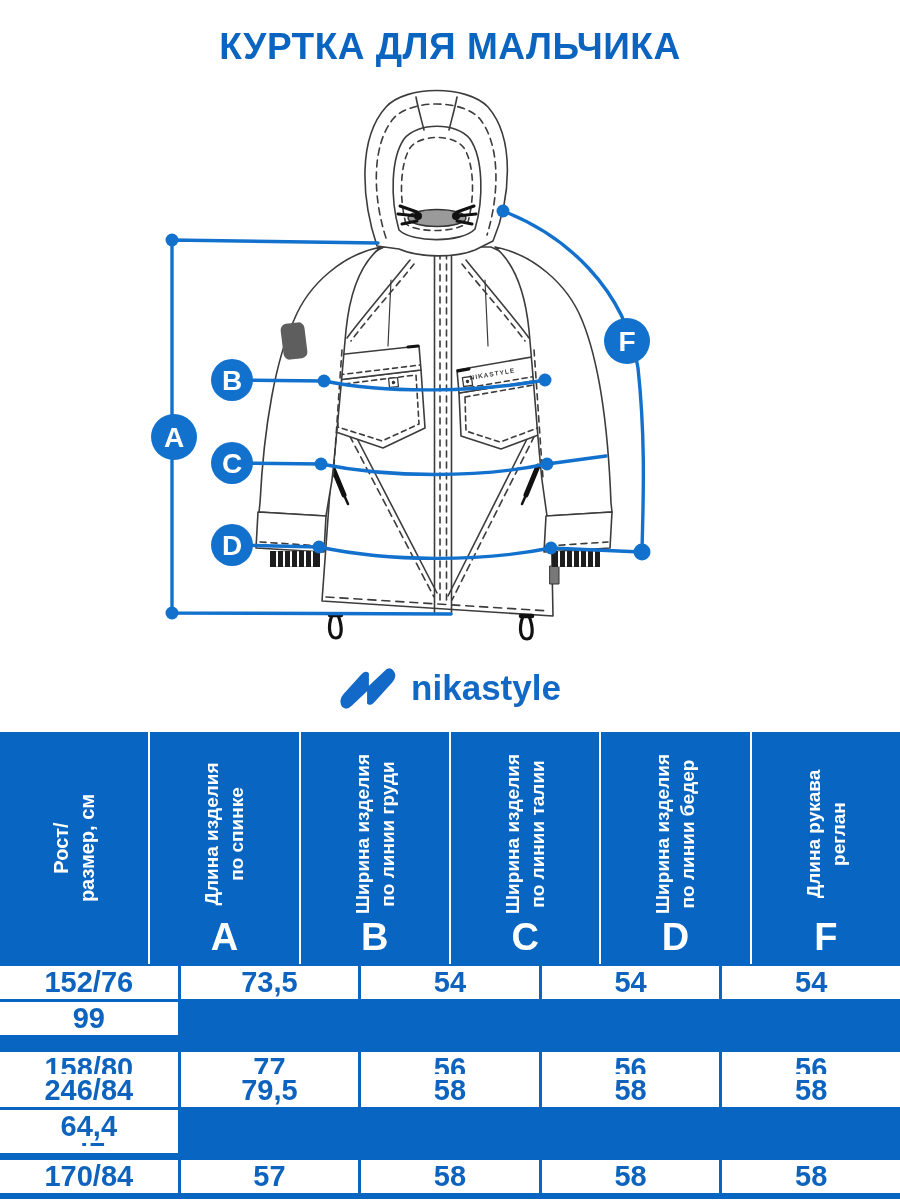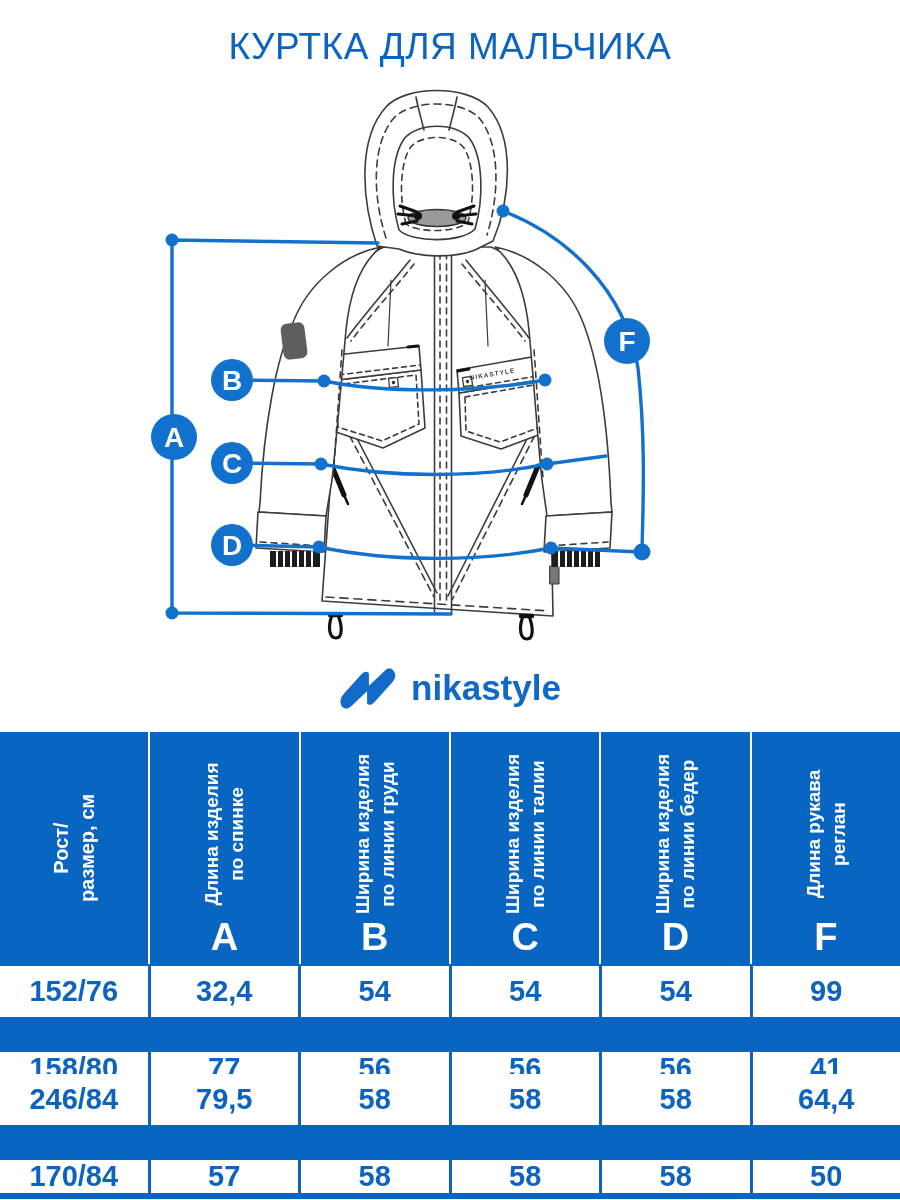--- a/index.html
+++ b/index.html
@@ -2,21 +2,21 @@
 <html><head>
 <meta charset="utf-8">
 <style>
   html,body{margin:0;padding:0;}
   body{
     width:900px;height:1200px;position:relative;background:#ffffff;
     font-family:"Liberation Sans", sans-serif;overflow:hidden;
   }
   .title{
     position:absolute;top:26px;left:0;width:900px;text-align:center;
-    font-size:37px;font-weight:normal;letter-spacing:.5px;color:#0b64bf;
+    font-size:37px;font-weight:bold;letter-spacing:.5px;color:#0b64bf;
   }
   .sketch{position:absolute;top:85px;left:0;}
   .logo-row{
     position:absolute;top:660px;left:0;width:900px;height:56px;
     display:flex;align-items:center;justify-content:center;gap:14px;
   }
   .logo-text{font-size:35px;font-weight:bold;color:#1268c5;letter-spacing:0px;}
   
   .size-table{position:absolute;top:732px;left:0;width:900px;}
   .thead{display:grid;grid-template-columns:repeat(6,1fr);gap:2px;height:232px;background:#ffffff;}
@@ -26,21 +26,21 @@
     transform:translate(-50%,-50%) rotate(-90deg);
     color:#ffffff;font-weight:bold;font-size:19px;line-height:1.32;
     text-align:center;white-space:pre-line;
   }
   .th.size-col .vlabel{top:50%;font-size:20px;}
   .letter{
     position:absolute;bottom:5px;left:0;width:100%;text-align:center;
     color:#ffffff;font-weight:bold;font-size:38px;
   }
   .tbody{background:#0866c2;padding:2px 0 20px 0;display:flex;flex-direction:column;gap:3px;}
-  .tr{display:grid;grid-template-columns:repeat(6,1fr);gap:3px;height:51px;}
+  .tr{display:grid;grid-template-columns:repeat(5,1fr);gap:3px;height:51px;}
   .td{
     background:#ffffff;display:flex;align-items:center;justify-content:center;
     color:#0d63be;font-weight:bold;font-size:29px;
   }
   .tr.alt .td{background:#ffffff;margin-top:32px;}
 </style>
 </head>
 <body>
 
 <div class="title">КУРТКА ДЛЯ МАЛЬЧИКА</div>
@@ -242,21 +242,21 @@
     <div class="th">
       <div class="vlabel">Длина рукава
 реглан</div>
       <div class="letter">F</div>
     </div>
   </div>
 
   <div class="tbody">
     <div class="tr">
       <div class="td">152/76</div>
-      <div class="td">32,4</div>
+      <div class="td">73,5</div>
       <div class="td">54</div>
       <div class="td">54</div>
       <div class="td">54</div>
       <div class="td">99</div>
     </div>
     <div class="tr alt">
       <div class="td">158/80</div>
       <div class="td">77</div>
       <div class="td">56</div>
       <div class="td">56</div>

